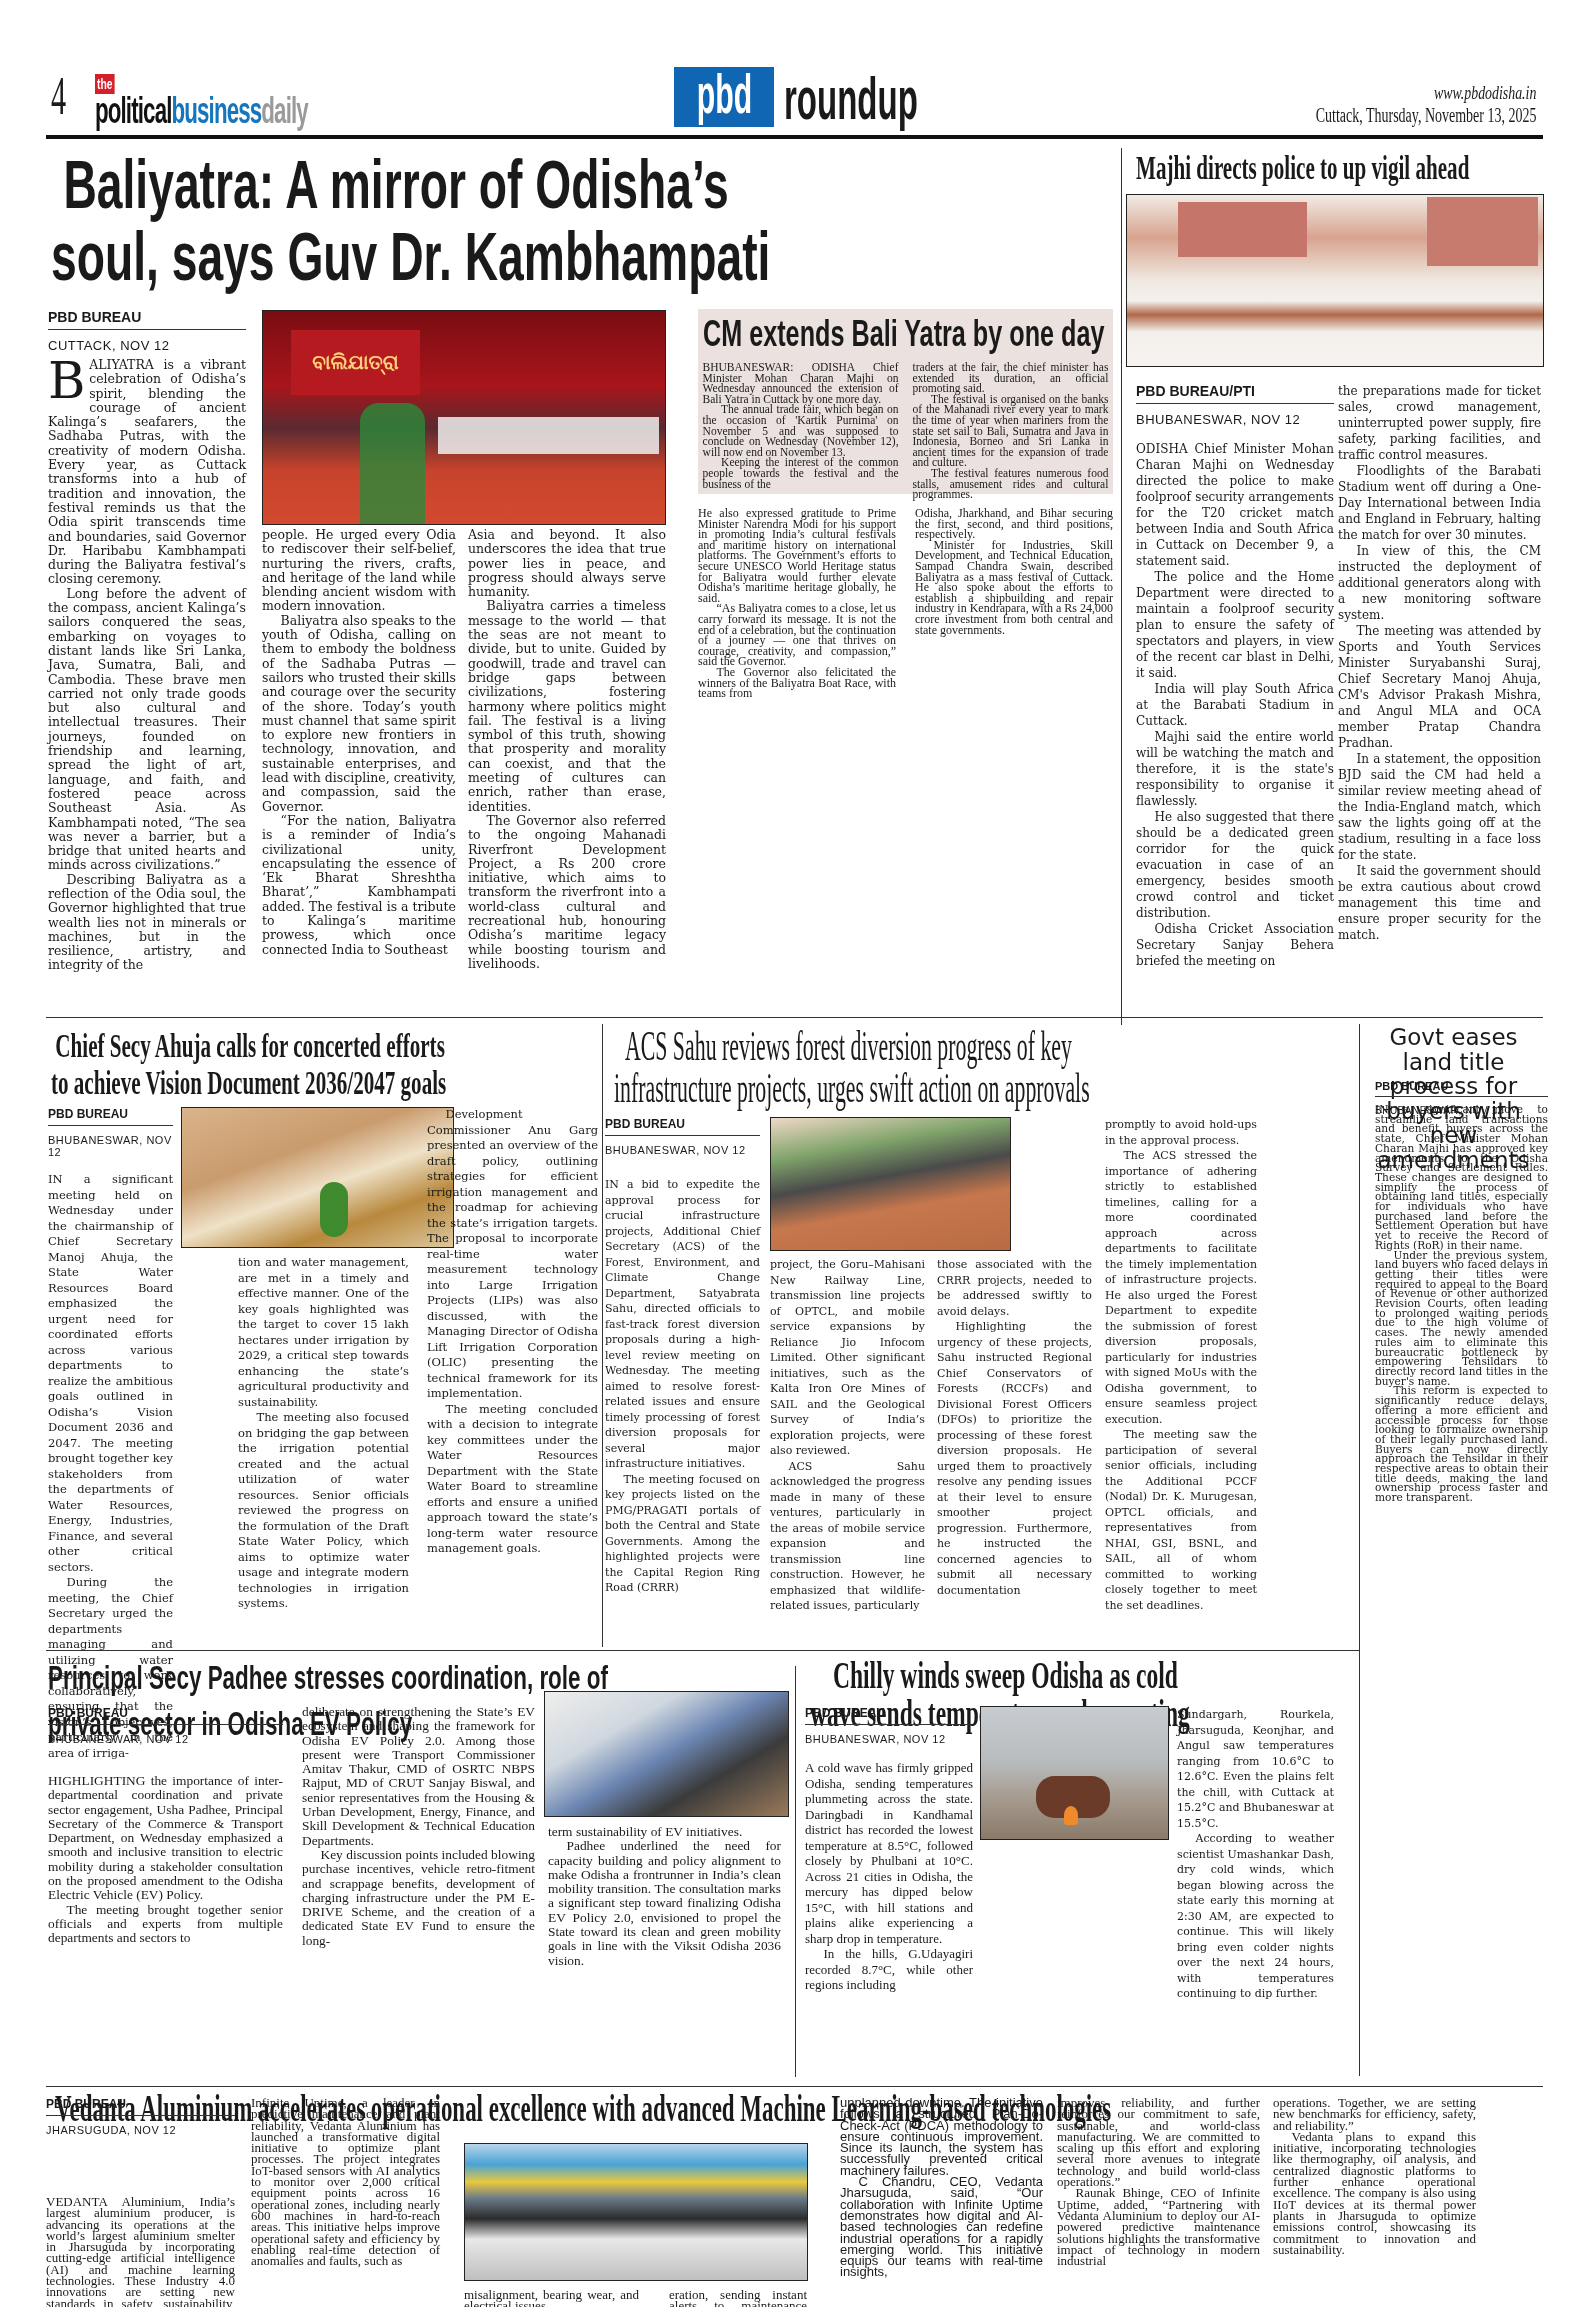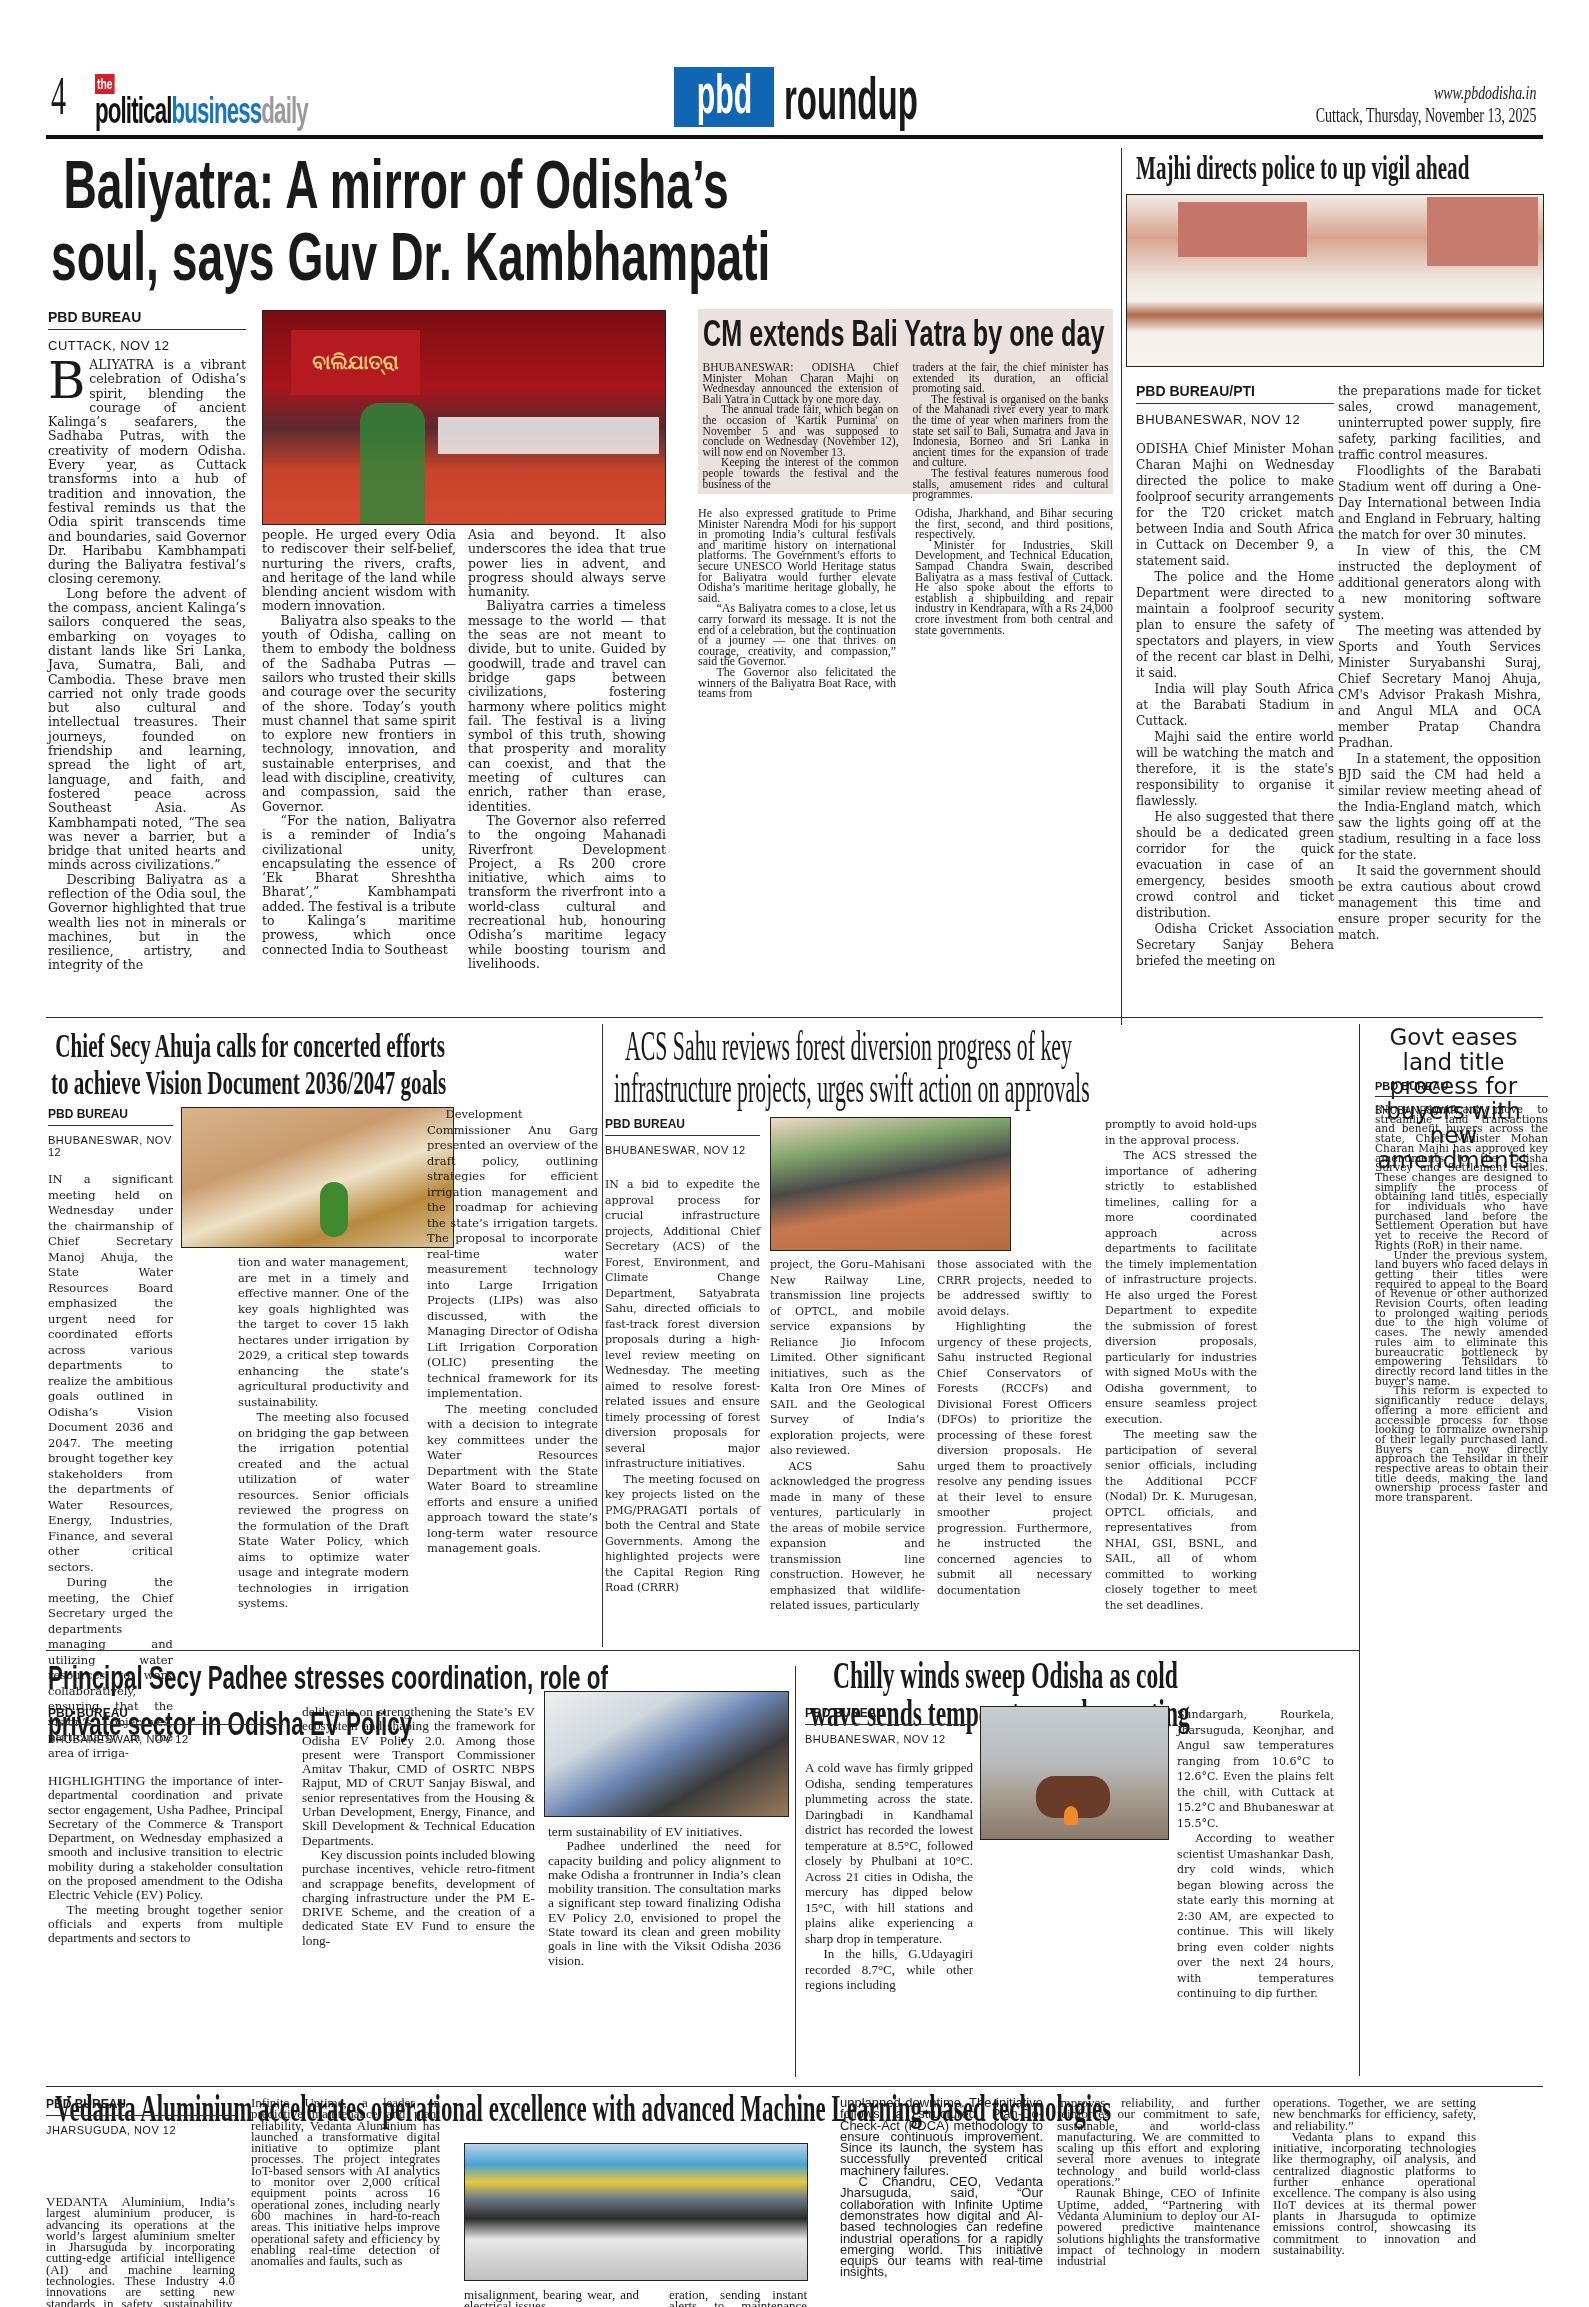--- a/index.html
+++ b/index.html
@@ -59,21 +59,21 @@
   <div class="abs" style="left:28px;top:18.5px;width:129px;height:65px;background:#b51a20;color:#ffd27a;font-family:'DejaVu Sans',sans-serif;font-size:20px;font-weight:bold;text-align:center;line-height:65px">ବାଲିଯାତ୍ରା</div>
   <div class="abs" style="left:97px;top:92px;width:65px;height:122px;background:#2b8a3a;border-radius:18.5px 18.5px 0 0;opacity:.8"></div>
   <div class="abs" style="left:175px;top:106px;width:221px;height:37px;background:#eee;opacity:.85"></div>
 </div>
 <div class="abs body" style="left:262px;top:528px;width:194px">
   <p class="first">people. He urged every Odia to rediscover their self-belief, nurturing the rivers, crafts, and heritage of the land while blending ancient wisdom with modern innovation.</p>
   <p>Baliyatra also speaks to the youth of Odisha, calling on them to embody the boldness of the Sadhaba Putras — sailors who trusted their skills and courage over the security of the shore. Today’s youth must channel that same spirit to explore new frontiers in technology, innovation, and sustainable enterprises, and lead with discipline, creativity, and compassion, said the Governor.</p>
   <p>“For the nation, Baliyatra is a reminder of India’s civilizational unity, encapsulating the essence of ‘Ek Bharat Shreshtha Bharat’,” Kambhampati added. The festival is a tribute to Kalinga’s maritime prowess, which once connected India to Southeast</p>
 </div>
 <div class="abs body" style="left:468px;top:528px;width:198px">
-  <p class="first">Asia and beyond. It also underscores the idea that true power lies in advent, and progress should always serve humanity.</p>
+  <p class="first">Asia and beyond. It also underscores the idea that true power lies in peace, and progress should always serve humanity.</p>
   <p>Baliyatra carries a timeless message to the world — that the seas are not meant to divide, but to unite. Guided by goodwill, trade and travel can bridge gaps between civilizations, fostering harmony where politics might fail. The festival is a living symbol of this truth, showing that prosperity and morality can coexist, and that the meeting of cultures can enrich, rather than erase, identities.</p>
   <p>The Governor also referred to the ongoing Mahanadi Riverfront Development Project, a Rs 200 crore initiative, which aims to transform the riverfront into a world-class cultural and recreational hub, honouring Odisha’s maritime legacy while boosting tourism and livelihoods.</p>
 </div>
 
 <div class="abs shaded" style="left:698px;top:309px;width:415px;height:185px;padding:3.7px 4.6px">
   <div class="hl-cond" style="font-family:'Liberation Sans',sans-serif;font-size:36px;transform:scaleX(0.7)">CM extends Bali Yatra by one day</div>
   <div class="cols body" style="margin-top:7.4px;font-family:'Liberation Serif',serif;font-size:14px;line-height:10.6px">
     <div class="col">
       <p class="first" style="font-size:11.5px">BHUBANESWAR: ODISHA Chief Minister Mohan Charan Majhi on Wednesday announced the extension of Bali Yatra in Cuttack by one more day.</p>
       <p style="font-size:11.5px">The annual trade fair, which began on the occasion of 'Kartik Purnima' on November 5 and was supposed to conclude on Wednesday (November 12), will now end on November 13.</p>

